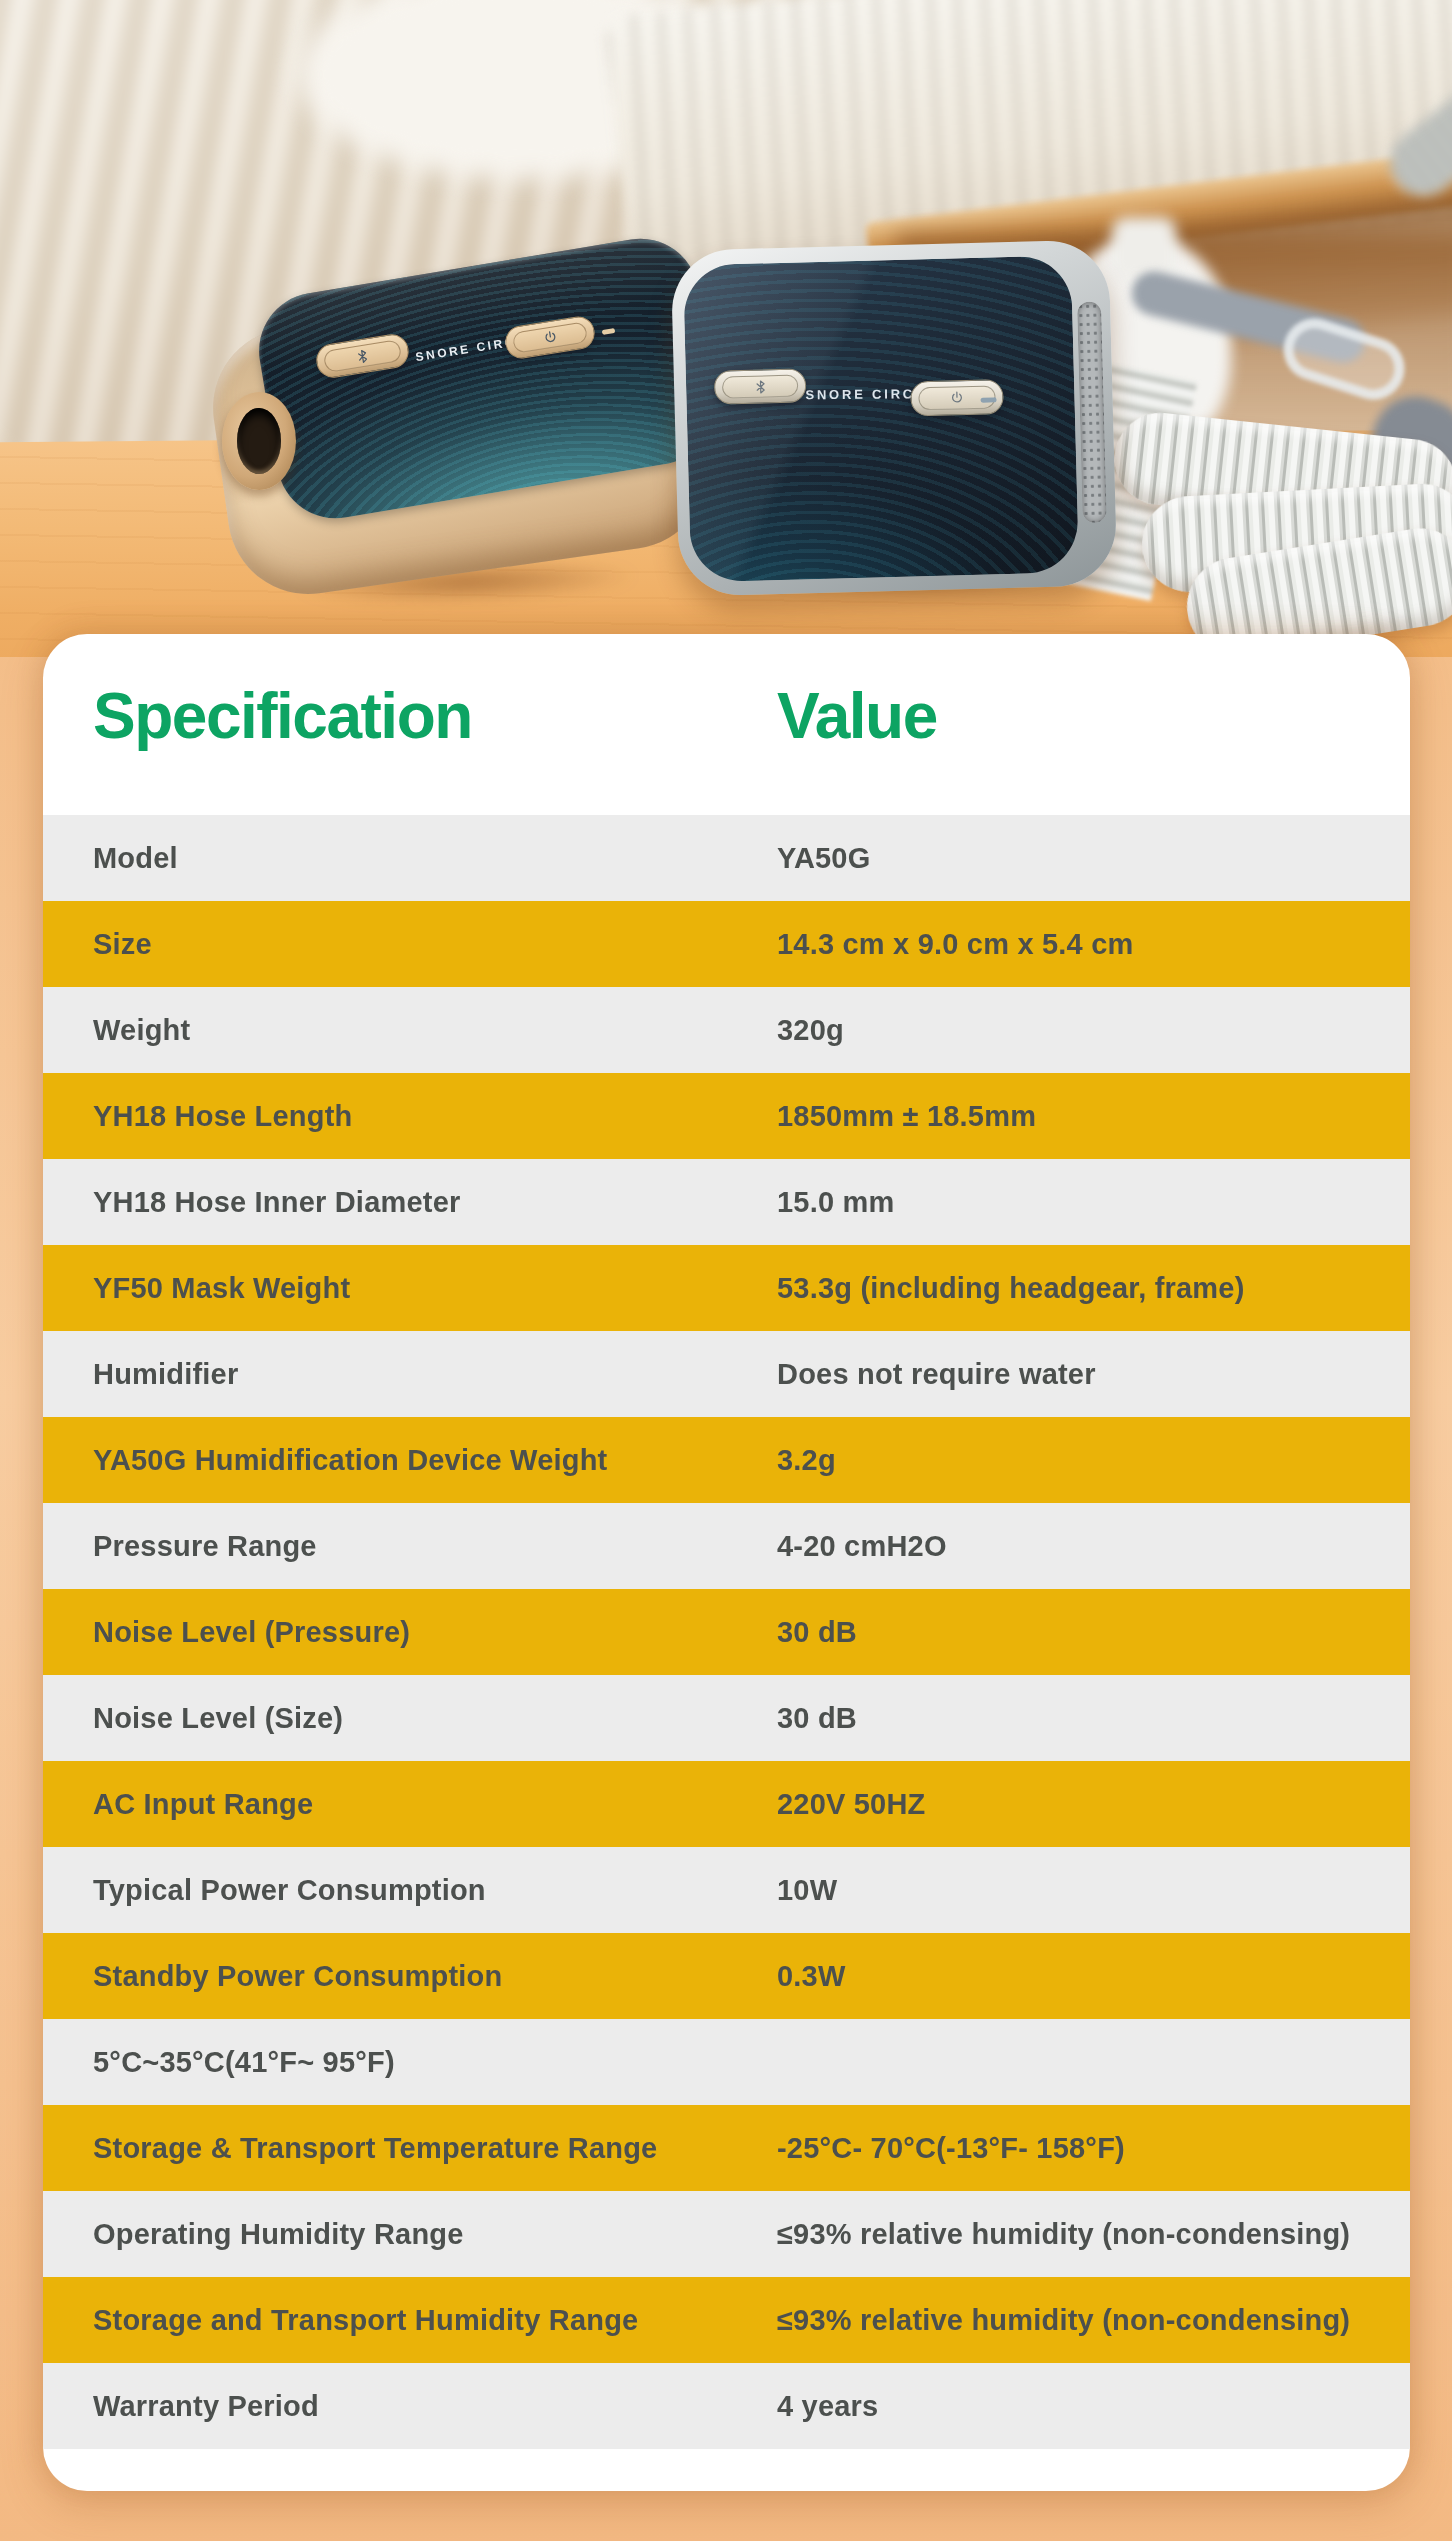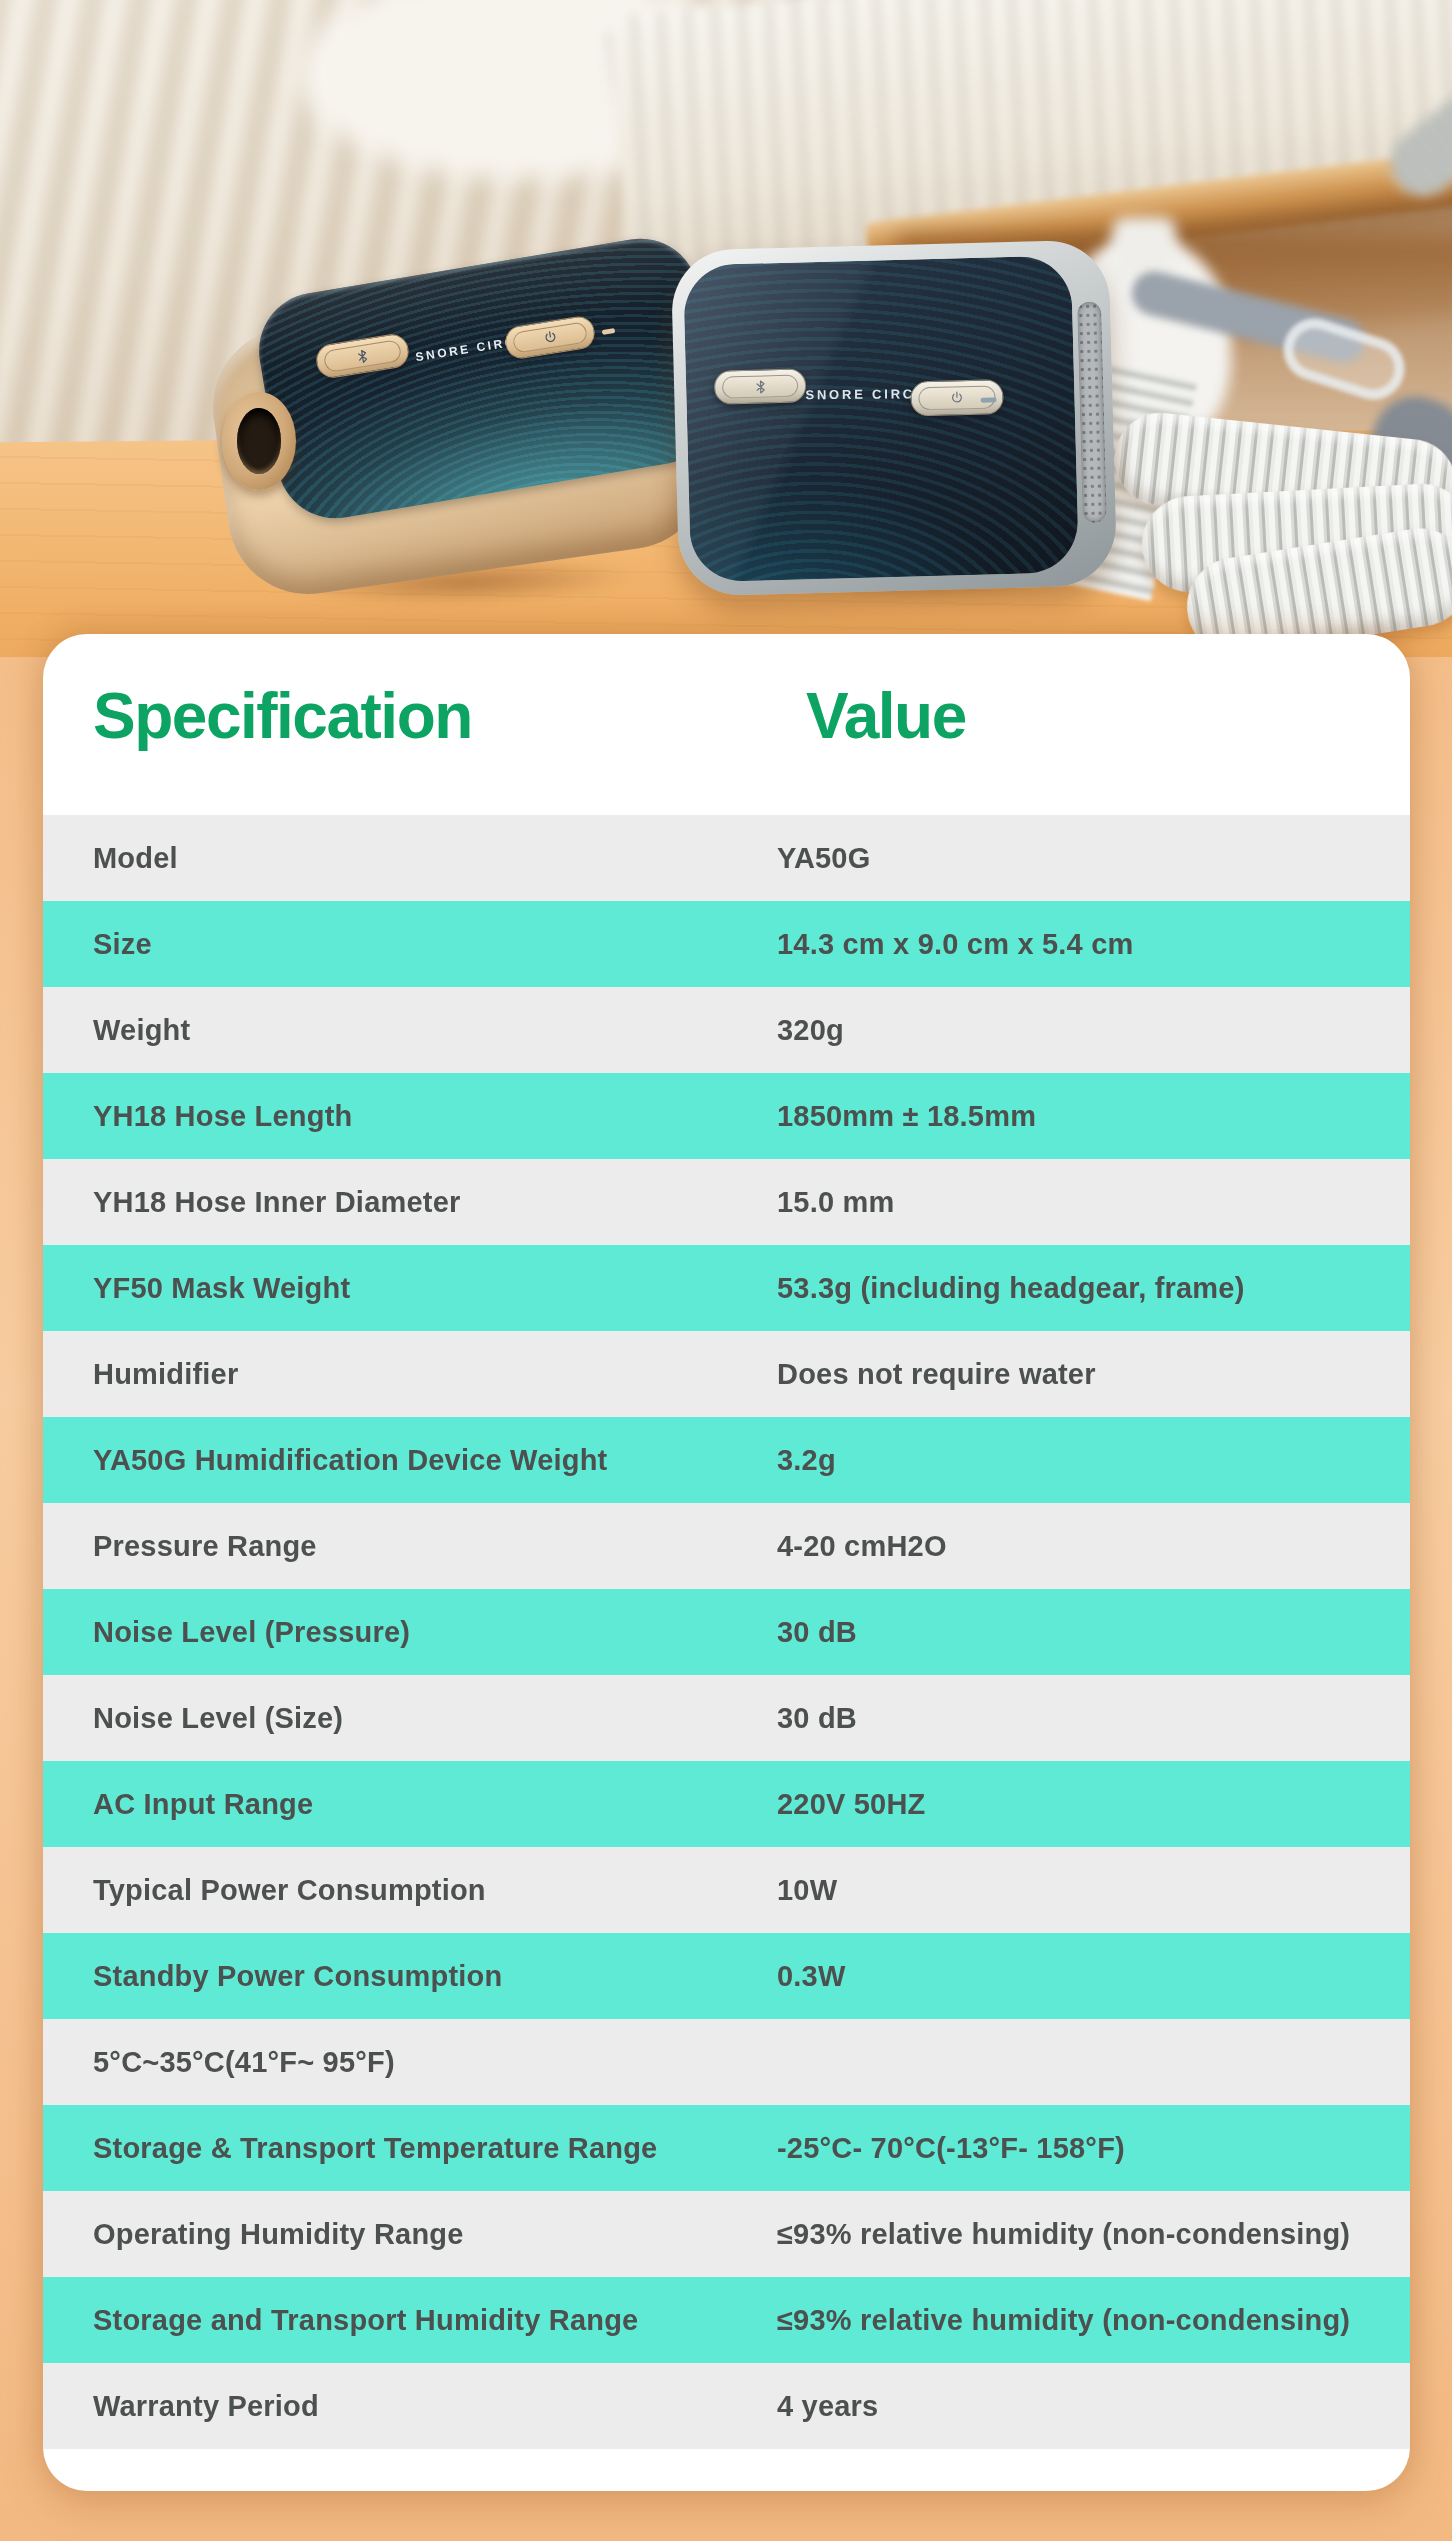--- a/index.html
+++ b/index.html
@@ -136,24 +136,24 @@
     color:#dde5ec; font-size:13px; font-weight:700; letter-spacing:2.8px; white-space:nowrap; }
 
   .btn-icon { width:15px; height:15px; }
   .gold-icon { color:#4a5866; }
   .silver-icon { color:#6e7880; }
 
   
   .card { position:absolute; left:43px; top:634px; width:1367px; height:1857px;
     background:#fff; border-radius:44px;
     box-shadow:0 -8px 28px rgba(150,80,25,.16), 0 14px 40px rgba(150,80,25,.25); overflow:hidden; }
-  .card-header { height:181px; display:grid; grid-template-columns:684px 1fr; align-items:start; padding:50px 24px 0 50px;gap:29px; }
+  .card-header { height:181px; display:grid; grid-template-columns:684px 1fr; align-items:start; padding:50px 24px 0 50px; }
   .card-header .h-cell { font-size:64px; font-weight:700; letter-spacing:-1.5px; color:#0DA463; line-height:1; }
   .spec-table { }
-  .spec-row { display:grid; grid-template-columns:684px 1fr; align-items:center; height:86px; padding:0 40px 0 50px; background:#5eead4; }
+  .spec-row { display:grid; grid-template-columns:684px 1fr; align-items:center; height:86px; padding:0 40px 0 50px; background:#eab308; }
   .spec-row:nth-child(odd) { background:#ECECEC; }
   .cell-label, .cell-value { font-size:29px; color:#4C504E; letter-spacing:0.2px; white-space:nowrap;font-weight:bold; }
 </style>
 </head>
 <body>
 
 <div class="page">
 
   <div class="photo">
     <div class="bedding"></div>

